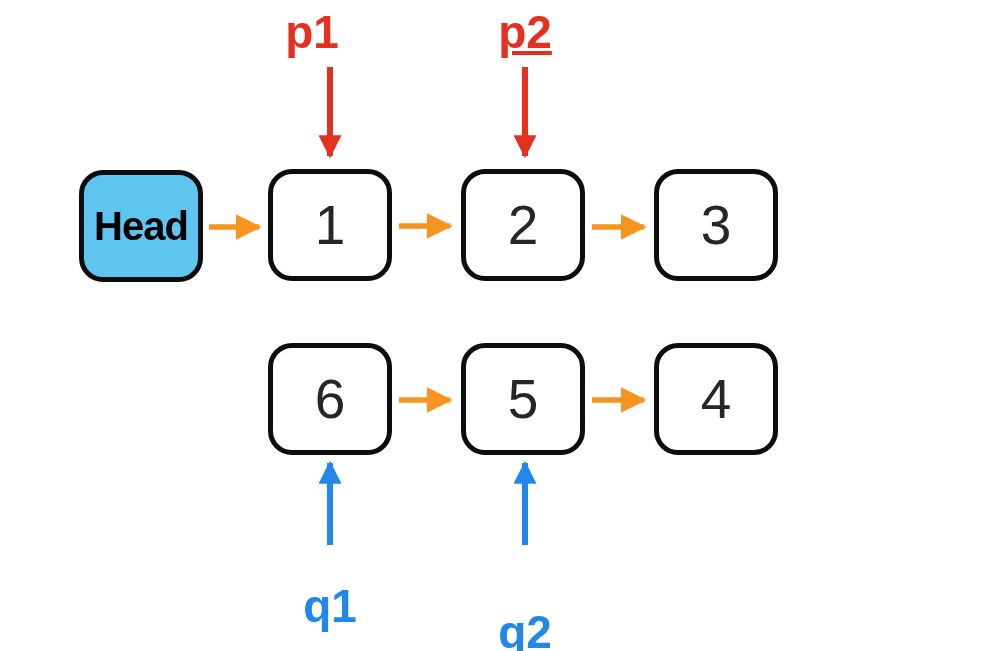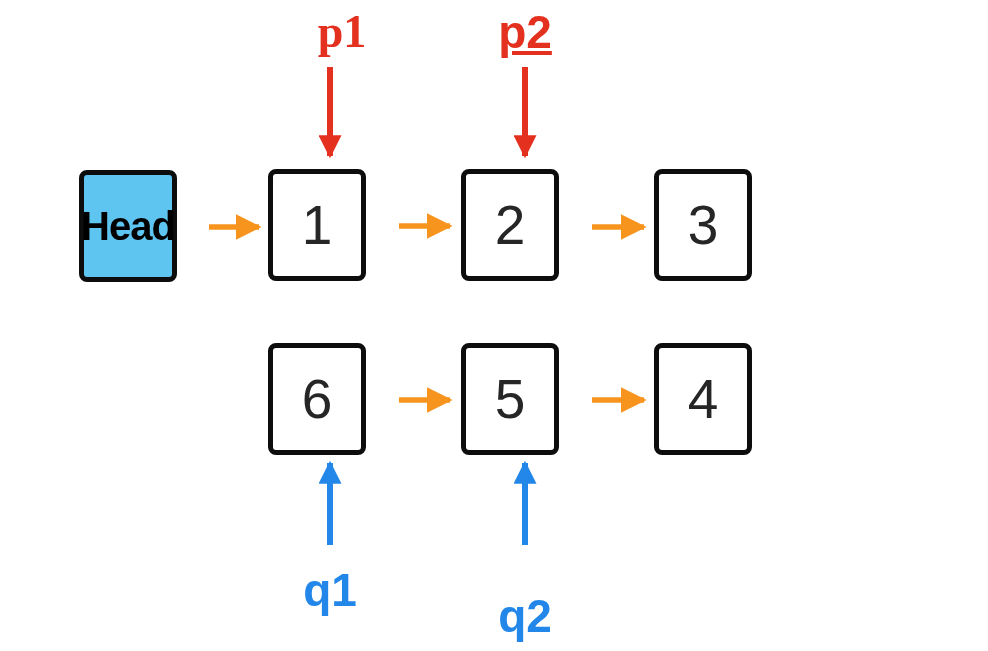--- a/index.html
+++ b/index.html
@@ -14,24 +14,24 @@
     width: 988px; height: 651px;
     background: var(--background, #ffffff);
   }
   svg.overlay {
     position: absolute; left: 0; top: 0;
     width: 988px; height: 651px;
     pointer-events: none;
   }
   .node {
     position: absolute;
-    width: 98px; height: 112px;
+    width: 124px; height: 112px;
     background: var(--node-fill, #ffffff);
     border: 5px solid var(--node-border, #0d0d0d);
-    border-radius: 8px;
+    border-radius: 24px;
     display: flex; align-items: center; justify-content: center;
     font-size: 55px; font-weight: 400;
     color: var(--node-text, #262626);
   }
   .node.head {
     background: var(--head-fill, #5ec5f1);
     font-size: 40px; font-weight: 700;
     color: #000000;
     letter-spacing: -1px;
   }
@@ -43,22 +43,22 @@
   .pos-n5   { left: 461px; top: 343px; }
   .pos-n4   { left: 654px; top: 343px; }
   .ptr-label {
     position: absolute;
     transform: translateX(-50%);
     font-size: 46px; font-weight: 700;
     line-height: 1;
     white-space: nowrap;
   }
   .ptr-label.red  { color: var(--pointer-red,  #e4301f); }
-  .ptr-label.blue { color: var(--pointer-blue, #2287e8); }
-  .pos-p1 { left: 342px; top: 9px; font-family: Liberation Serif, serif; }
+  .ptr-label.blue { color: var(--pointer-blue, #2287e8); margin-top: 16px; }
+  .pos-p1 { left: 312px; top: 9px; }
   .pos-p2 { left: 525px; top: 9px; text-decoration: underline; }
   .pos-q1 { left: 330px; top: 567px; }
   .pos-q2 { left: 525px; top: 593px; }
   .s-orange { stroke: var(--link-orange, #f7941e); stroke-width: 5.5; }
   .s-red    { stroke: var(--pointer-red,  #e4301f); stroke-width: 6; }
   .s-blue   { stroke: var(--pointer-blue, #2287e8); stroke-width: 6; }
   .f-orange { fill: var(--link-orange, #f7941e); }
   .f-red    { fill: var(--pointer-red,  #e4301f); }
   .f-blue   { fill: var(--pointer-blue, #2287e8); }
 </style>

